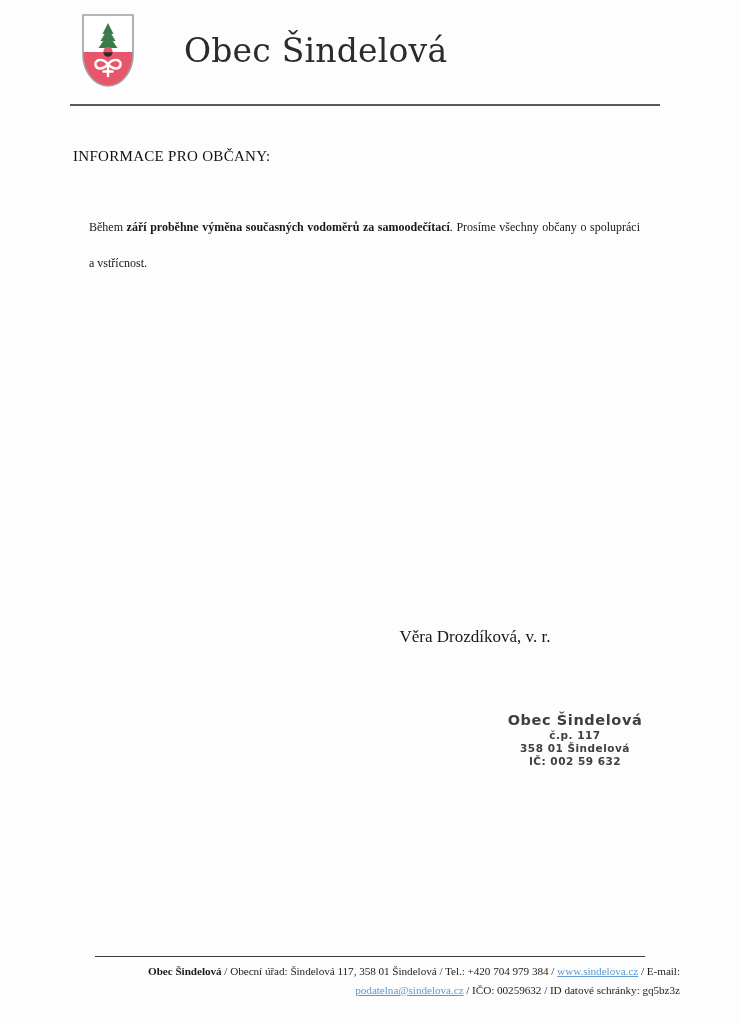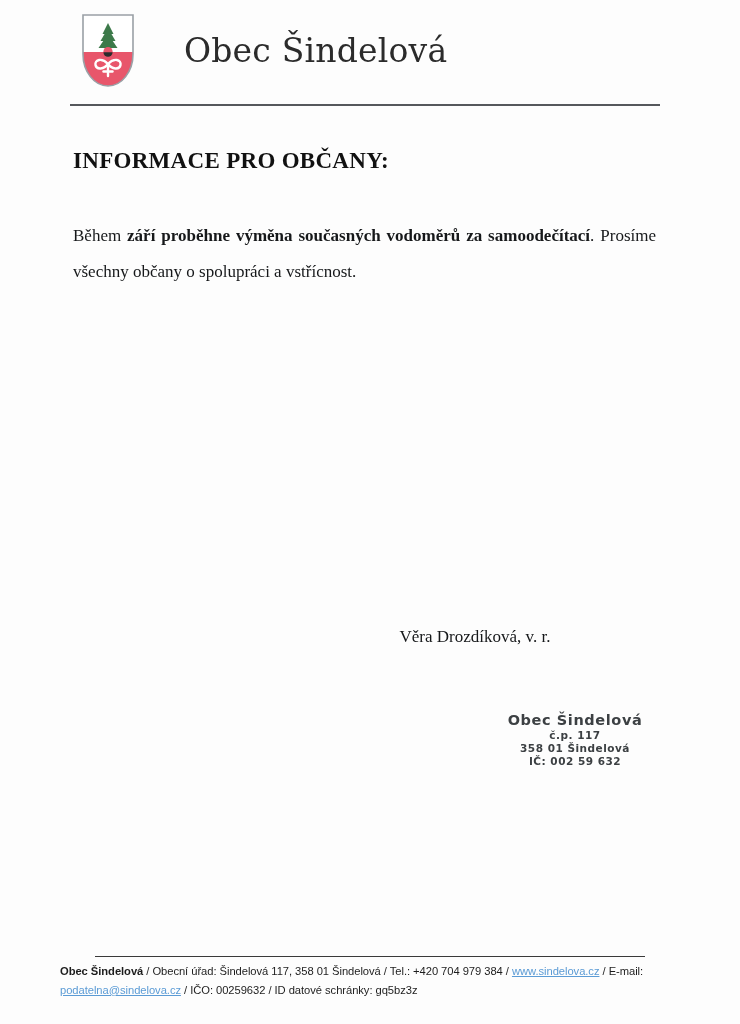--- a/index.html
+++ b/index.html
@@ -64,30 +64,30 @@
 
   
   .content {
     position: absolute;
     left: 73px;
     top: 148px;
     width: 583px;
   }
 
   .section-heading {
-    font-size: 23px;
-    font-weight: bold;
+    font-size: 15px;
+    font-weight: normal;
     letter-spacing: 0.3px;
     color: #111;
     margin: 0 0 44px 0;
   }
 
   p.para {
-    margin: 0;
-    font-size: 17px;
+    margin: 16px;
+    font-size: 12px;
     line-height: 36px;
     color: #16181a;
   }
   p.para.justify {
     text-align: justify;
     text-align-last: left;
   }
   .gap-1 { height: 33px; }
   .gap-2 { height: 35px; }
   .gap-3 { height: 33px; }
@@ -136,22 +136,22 @@
     top: 956px;
     width: 550px;
     height: 0;
     border-top: 1.4px solid #3a3a3a;
   }
   .footer {
     position: absolute;
     left: 60px;
     top: 962px;
     width: 620px;
-    text-align: left;
-    font-family: Liberation Sans, sans-serif;
+    text-align: right;
+    font-family: Liberation Serif, serif;
     font-size: 11.2px;
     line-height: 19px;
     color: #1d1d1d;
     letter-spacing: -0.05px;
   }
   .footer b { font-weight: bold; }
   .footer .lnk {
     color: #5b9bd5;
     text-decoration: underline;
   }

